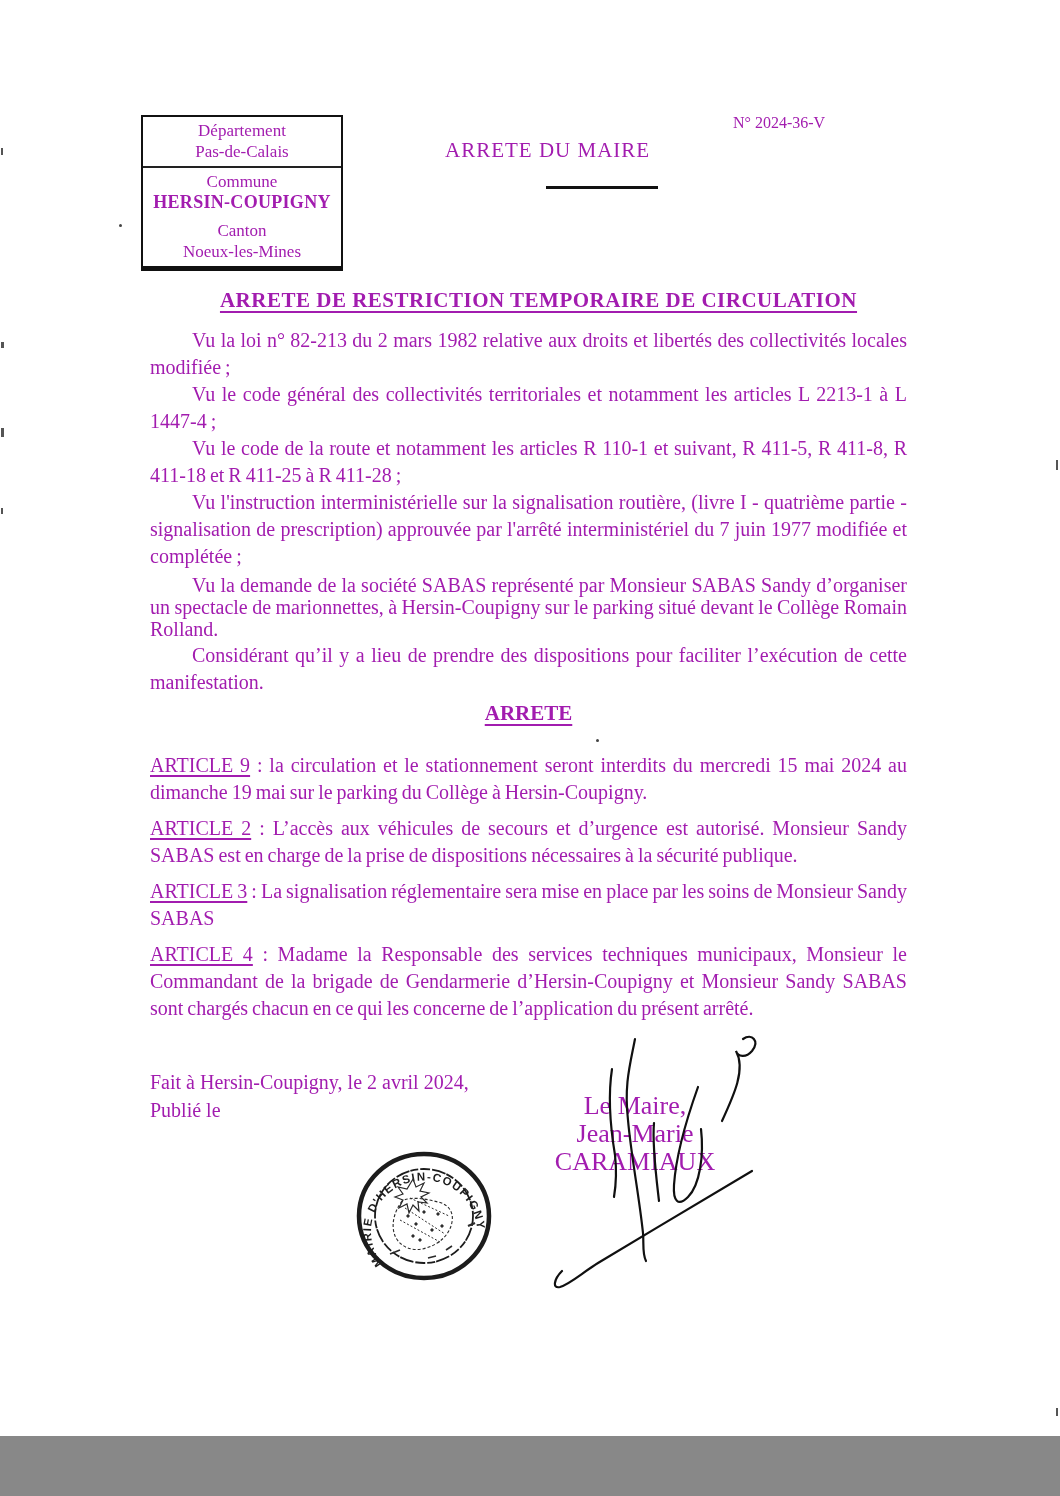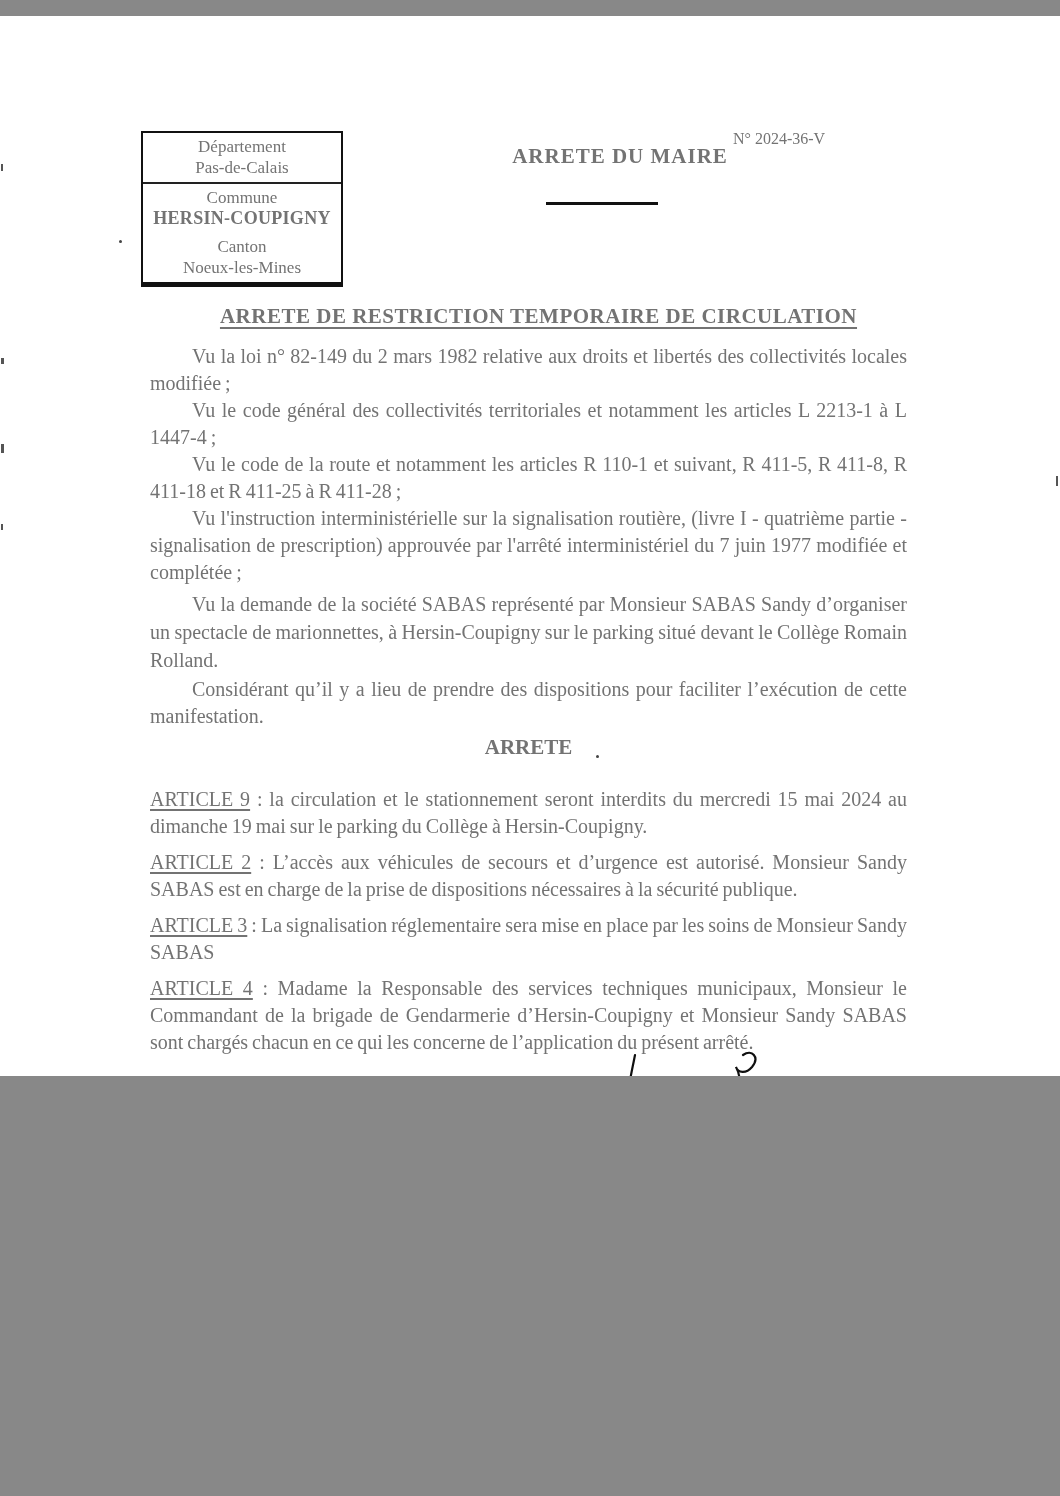--- a/index.html
+++ b/index.html
@@ -1,54 +1,54 @@
 <!DOCTYPE html>
 <html><head>
 <meta charset="utf-8">
 <style>
   * { margin:0; padding:0; box-sizing:border-box; }
   body { background:#888; }
   .page {
-    position:relative; width:1060px; height:1060px; margin:16px auto;
-    background:#ffffff; color:#737373;
+    position:relative; width:1060px; height:1436px; margin:0 auto;
+    background:#ffffff; color:#a21caf;
     font-family:"Liberation Serif","DejaVu Serif",serif;
     overflow:hidden;
   }
   
   .header-box {
     position:absolute; left:141px; top:115px; width:202px;
     border:2px solid #111; text-align:center; font-size:17px; line-height:21px;
   }
   .hb-row { padding:3px 4px 4px; }
   .hb-row.r1 { border-bottom:2px solid #222; }
   .hb-row.r2 { border-bottom:3px solid #111; }
   .hb-commune { font-weight:bold; font-size:18px; letter-spacing:.3px; }
   .doc-number { position:absolute; left:733px; top:114px; font-size:16px; }
   .doc-title {
-    position:absolute; left:445px; top:128px; width:350px; text-align:center;
-    font-weight:bold; font-size:21px; letter-spacing:1px;
+    position:absolute; left:445px; top:138px; width:350px; 
+    font-weight:normal; font-size:21px; letter-spacing:1px;
   }
   .doc-rule { position:absolute; left:546px; top:186px; width:112px; height:3px; background:#111; }
 
   .main-title {
     position:absolute; left:160px; top:288px; width:757px; text-align:center;
     font-weight:bold; font-size:21px; letter-spacing:.5px;
     text-decoration:underline; text-decoration-thickness:2px; text-underline-offset:4px;
   }
 
   .body-col {
     position:absolute; left:150px; top:327px; width:757px;
     font-size:20px; line-height:27px; text-align:justify; word-spacing:-1px;
   }
   p.recital { text-indent:42px; }
-  p.recital.loose { line-height:28px; margin-top:4px; margin-bottom:2px; }
+  p.recital.loose { line-height:22px; margin-top:4px; margin-bottom:2px; }
   .decree-heading {
     margin-top:4px; margin-bottom:25px; text-align:center; text-indent:0;
     font-weight:bold; font-size:21px;
-    text-decoration-thickness:2px; text-underline-offset:4px;
+    text-decoration:underline; text-decoration-thickness:2px; text-underline-offset:4px;
   }
   p.article { margin-bottom:9px; }
   .article-label { text-decoration:underline; text-decoration-thickness:1.5px; text-underline-offset:3px; }
 
   .place-date-block { position:absolute; left:150px; top:1068px; font-size:20px; line-height:28px; }
   .signer-block { position:absolute; left:505px; top:1092px; width:260px; text-align:center; font-size:26px; line-height:28px; }
 
   .stamp { position:absolute; left:350px; top:1146px; }
   .signature { position:absolute; left:538px; top:1025px; }
 
@@ -75,21 +75,21 @@
     </div>
   </div>
 
   <div class="doc-number">N° 2024-36-V</div>
   <div class="doc-title">ARRETE DU MAIRE</div>
   <div class="doc-rule"></div>
 
   <div class="main-title">ARRETE DE RESTRICTION TEMPORAIRE DE CIRCULATION</div>
 
   <div class="body-col">
-    <p class="recital">Vu la loi n° 82-149 du 2 mars 1982 relative aux droits et libertés des collectivités locales modifiée ;</p>
+    <p class="recital">Vu la loi n° 82-213 du 2 mars 1982 relative aux droits et libertés des collectivités locales modifiée ;</p>
     <p class="recital">Vu le code général des collectivités territoriales et notamment les articles L 2213-1 à L 1447-4 ;</p>
     <p class="recital">Vu le code de la route et notamment les articles R 110-1 et suivant, R 411-5, R 411-8, R 411-18 et R 411-25 à R 411-28 ;</p>
     <p class="recital">Vu l'instruction interministérielle sur la signalisation routière, (livre I - quatrième partie - signalisation de prescription) approuvée par l'arrêté interministériel du 7 juin 1977 modifiée et complétée ;</p>
     <p class="recital loose">Vu la demande de la société SABAS représenté par Monsieur SABAS Sandy d’organiser un spectacle de marionnettes, à Hersin-Coupigny sur le parking situé devant le Collège Romain Rolland.</p>
     <p class="recital">Considérant qu’il y a lieu de prendre des dispositions pour faciliter l’exécution de cette manifestation.</p>
 
     <p class="decree-heading">ARRETE</p>
 
     <p class="article"><span class="article-label">ARTICLE 9</span><span> : la circulation et le stationnement seront interdits du mercredi 15 mai 2024 au dimanche 19 mai sur le parking du Collège à Hersin-Coupigny.</span></p>
     <p class="article"><span class="article-label">ARTICLE 2</span><span> : L’accès aux véhicules de secours et d’urgence est autorisé. Monsieur Sandy SABAS est en charge de la prise de dispositions nécessaires à la sécurité publique.</span></p>

